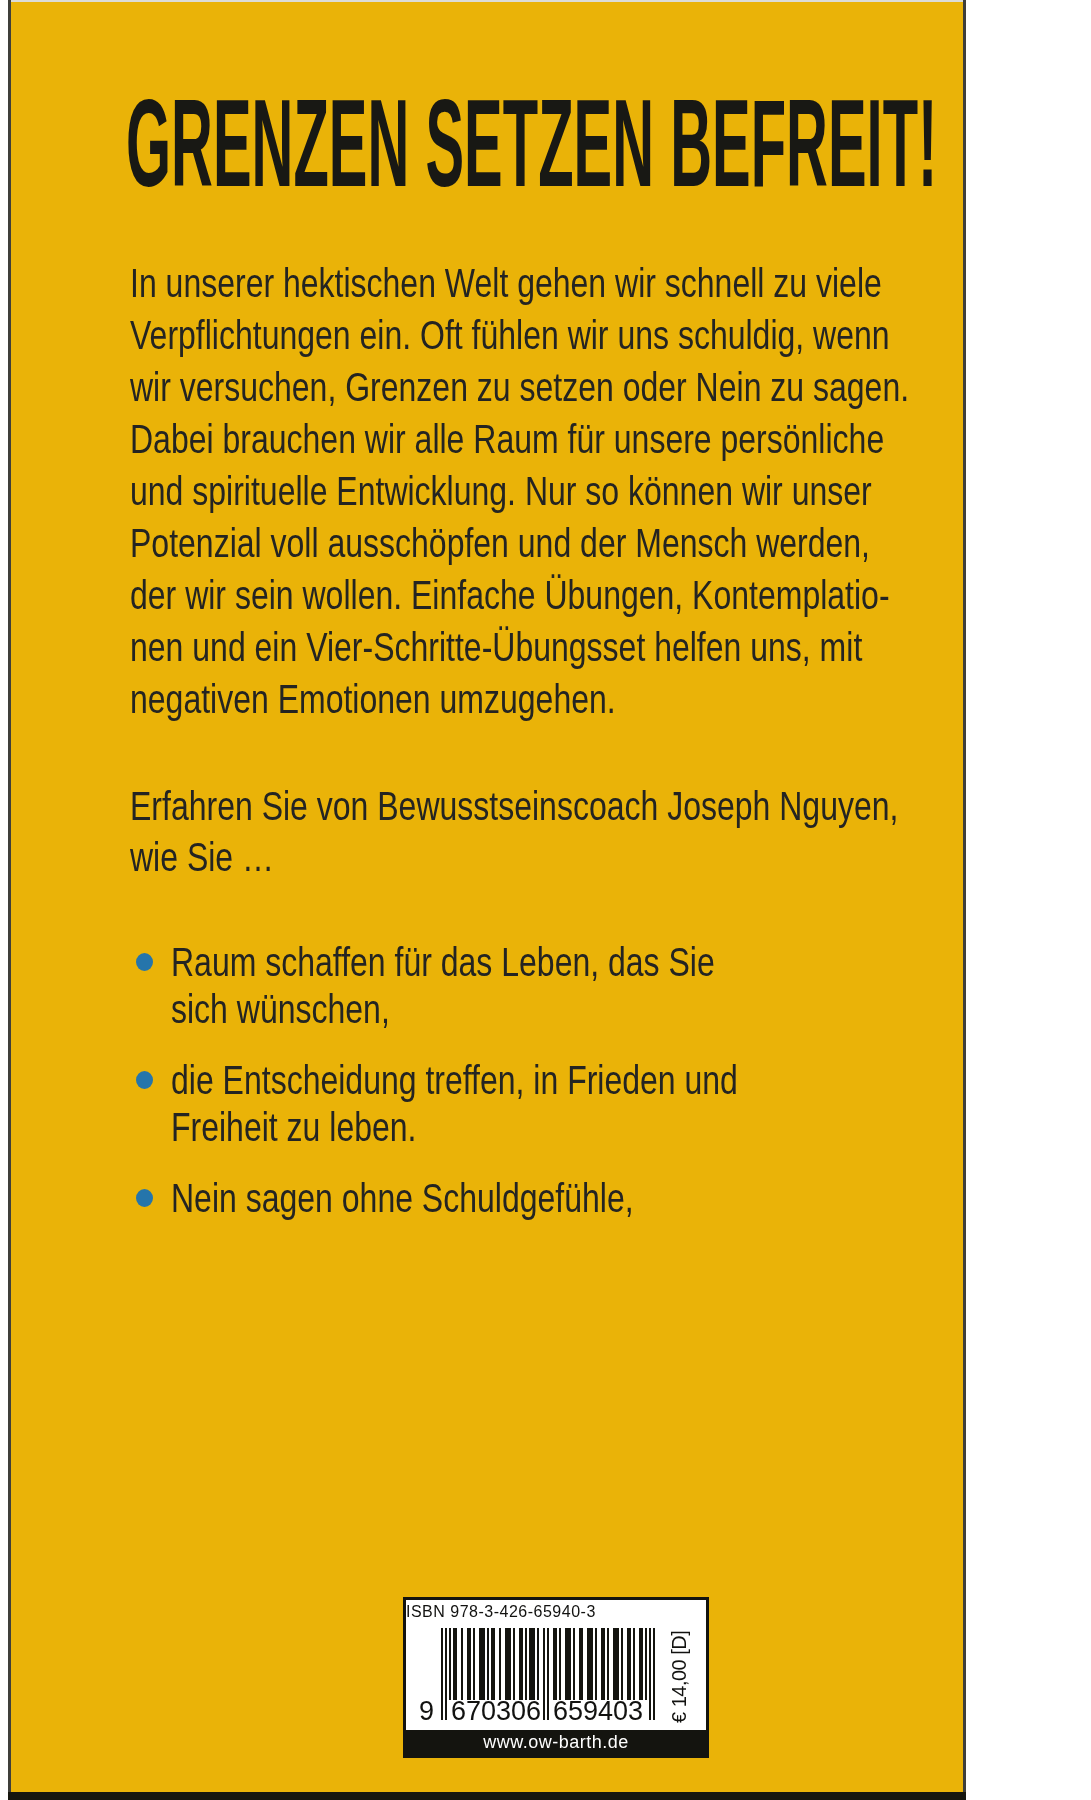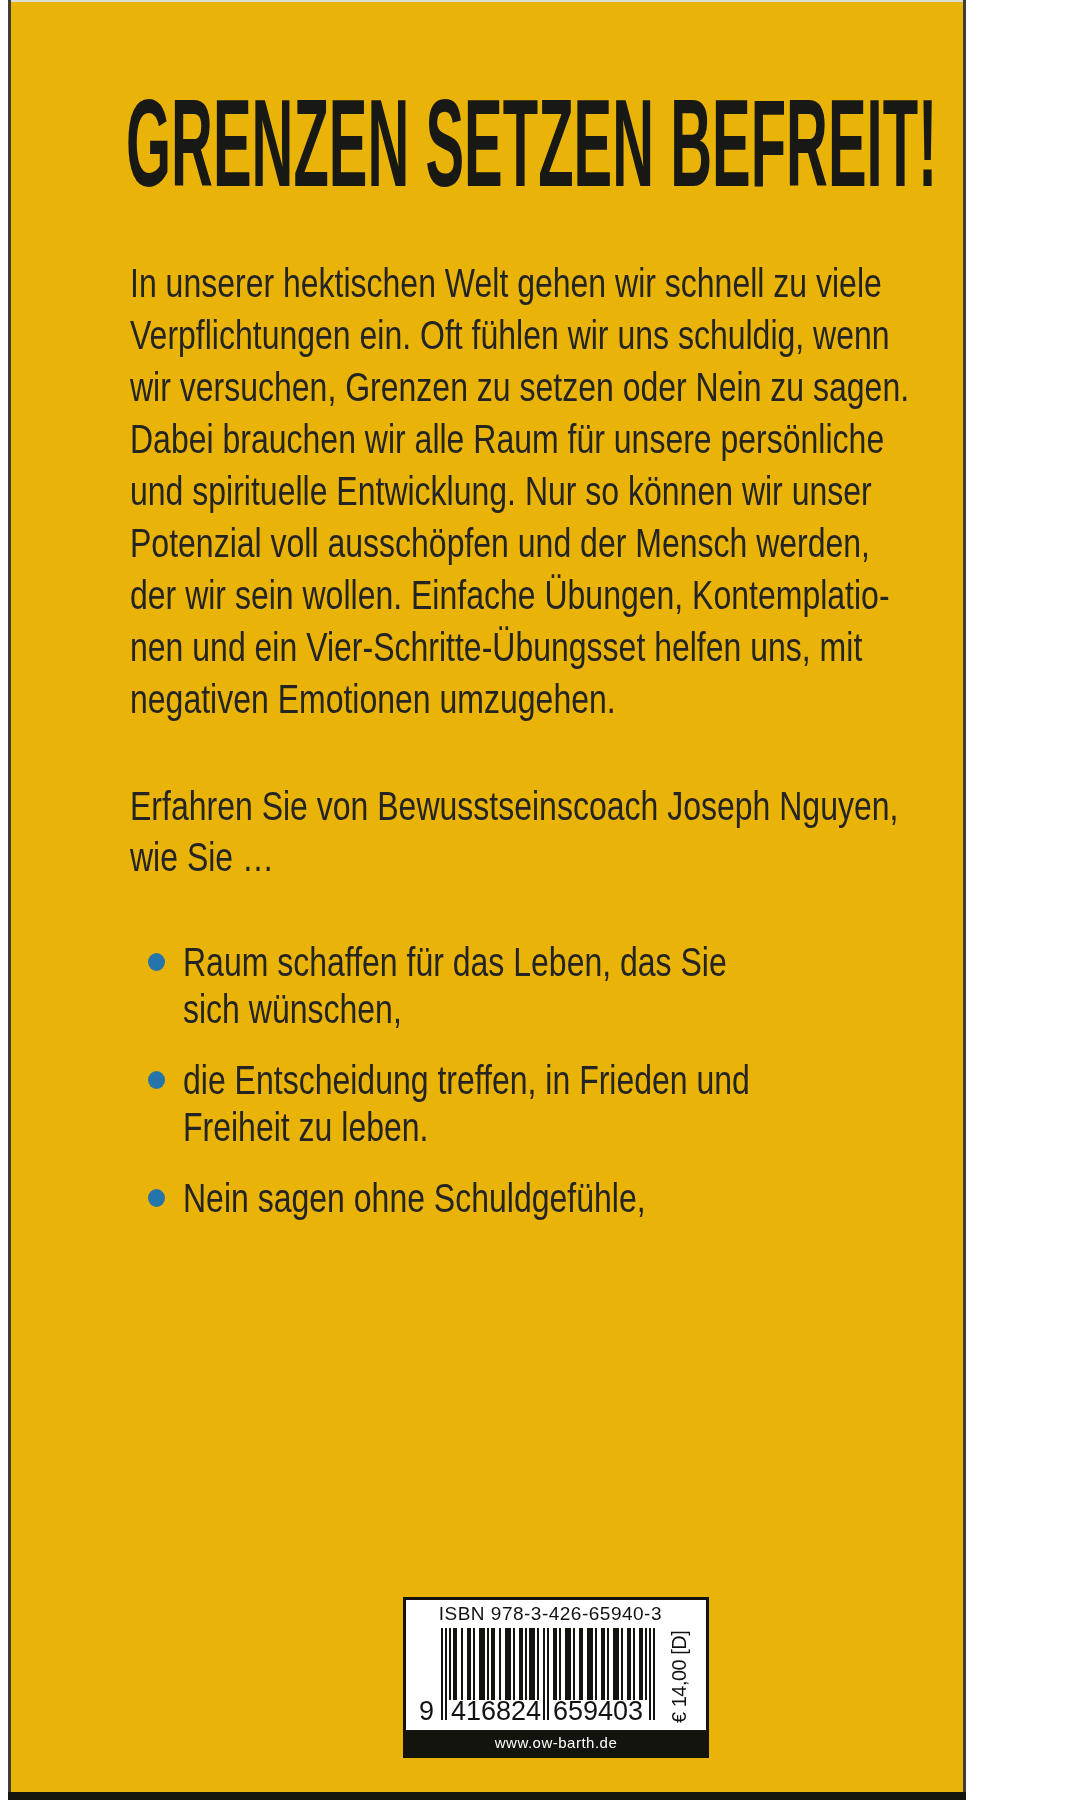--- a/index.html
+++ b/index.html
@@ -19,55 +19,55 @@
     transform:scale(0.475,1.02);transform-origin:0 0;
   }
 
   .para{
     position:absolute;left:122px;font-size:40px;font-weight:300;
     white-space:pre;transform:scaleX(0.8);transform-origin:0 0;color:#242422;
   }
   .intro{top:257px;line-height:52px;}
   .lead{top:781px;line-height:51px;}
 
-  .bullets{position:absolute;left:140px;top:939px;}
+  .bullets{position:absolute;left:128px;top:939px;}
   .bullet-item{display:flex;align-items:flex-start;margin-bottom:24px;}
   .dot{
     flex:none;width:17px;height:18px;border-radius:50%;
     margin-top:14px;background:#2575ab;
   }
   .bullet-text{
     margin-left:18px;font-size:40px;font-weight:300;line-height:47px;
     white-space:pre;transform:scaleX(0.8);transform-origin:0 0;color:#242422;
   }
 
   .barcode-box{
     position:absolute;left:395px;top:1597px;width:306px;height:161px;
     box-sizing:border-box;border:3px solid #14140f;background:#fff;
   }
   .isbn-row{
-    margin-top:3px;padding-right:44px;text-align:right;
-    font-size:19px;letter-spacing:0.5px;color:#121210;white-space:nowrap;
+    margin-top:3px;padding-right:44px;text-align:left;
+    font-size:16px;letter-spacing:0.5px;color:#121210;white-space:nowrap;
   }
   .bar-area{position:absolute;left:35px;top:28px;width:214px;height:96px;}
   .bar-area svg{position:absolute;left:0;top:0;shape-rendering:crispEdges;}
   .digits{position:absolute;left:0;top:70px;width:214px;height:26px;
     font-size:27px;line-height:26px;color:#121210;}
   .digits span{position:absolute;top:0;}
   .d0{left:-22px;}
   .d1{left:8px;width:94px;text-align:center;}
   .d2{left:112px;width:94px;text-align:left;}
   .price{
     position:absolute;left:262px;top:123px;white-space:nowrap;
     font-size:20px;letter-spacing:-0.5px;color:#121210;
     transform:rotate(-90deg);transform-origin:0 0;
   }
   .site-strip{
     position:absolute;left:0;right:0;bottom:0;height:25px;background:#14140f;
-    color:#fff;text-align:center;font-size:15px;line-height:25px;letter-spacing:0.5px;
+    color:#fff;text-align:center;font-size:18px;line-height:25px;letter-spacing:0.5px;
   }
 </style>
 </head>
 <body>
 
 <div class="page">
   <div class="edge-top"></div>
   <div class="edge-left"></div>
   <div class="edge-right"></div>
 
@@ -145,21 +145,21 @@
             <rect x="172" y="0" width="6" height="72"></rect>
           <rect x="180" y="0" width="2" height="72"></rect>
             <rect x="186" y="0" width="4" height="72"></rect>
           <rect x="192" y="0" width="2" height="72"></rect>
             <rect x="198" y="0" width="4" height="72"></rect>
           <rect x="204" y="0" width="2" height="72"></rect>
         </g>
       </svg>
       <div class="digits">
         <span class="d0">9</span>
-        <span class="d1">416824</span>
+        <span class="d1">670306</span>
         <span class="d2">659403</span>
       </div>
     </div>
 
     <div class="price">€ 14,00 [D]</div>
 
     <div class="site-strip">
       <span>www.ow-barth.de</span>
     </div>
   </div>

